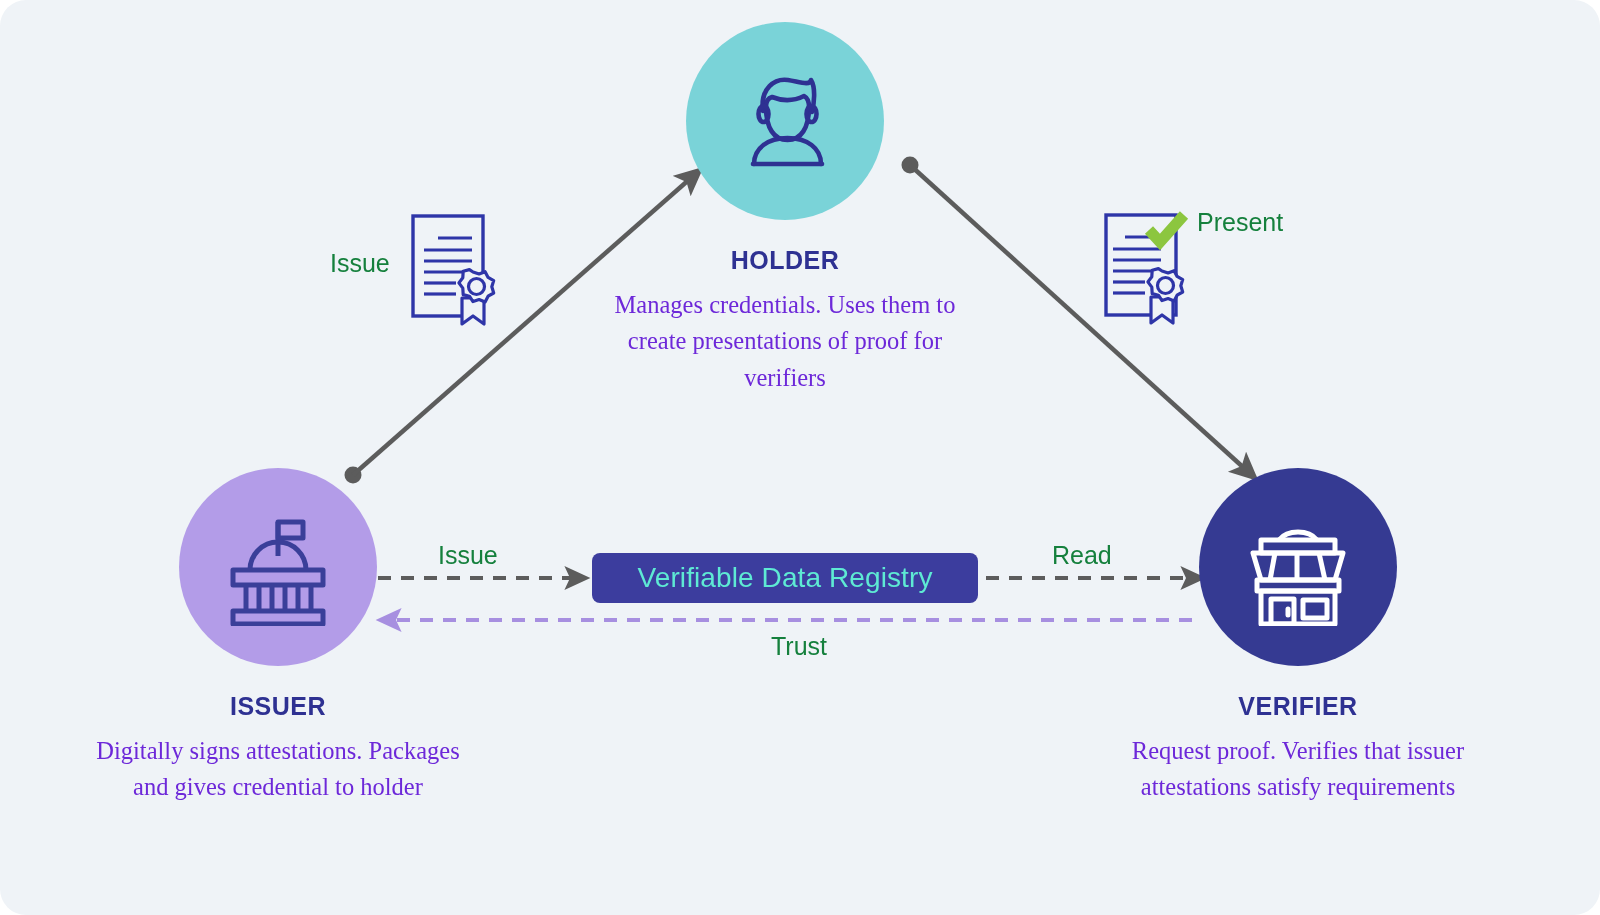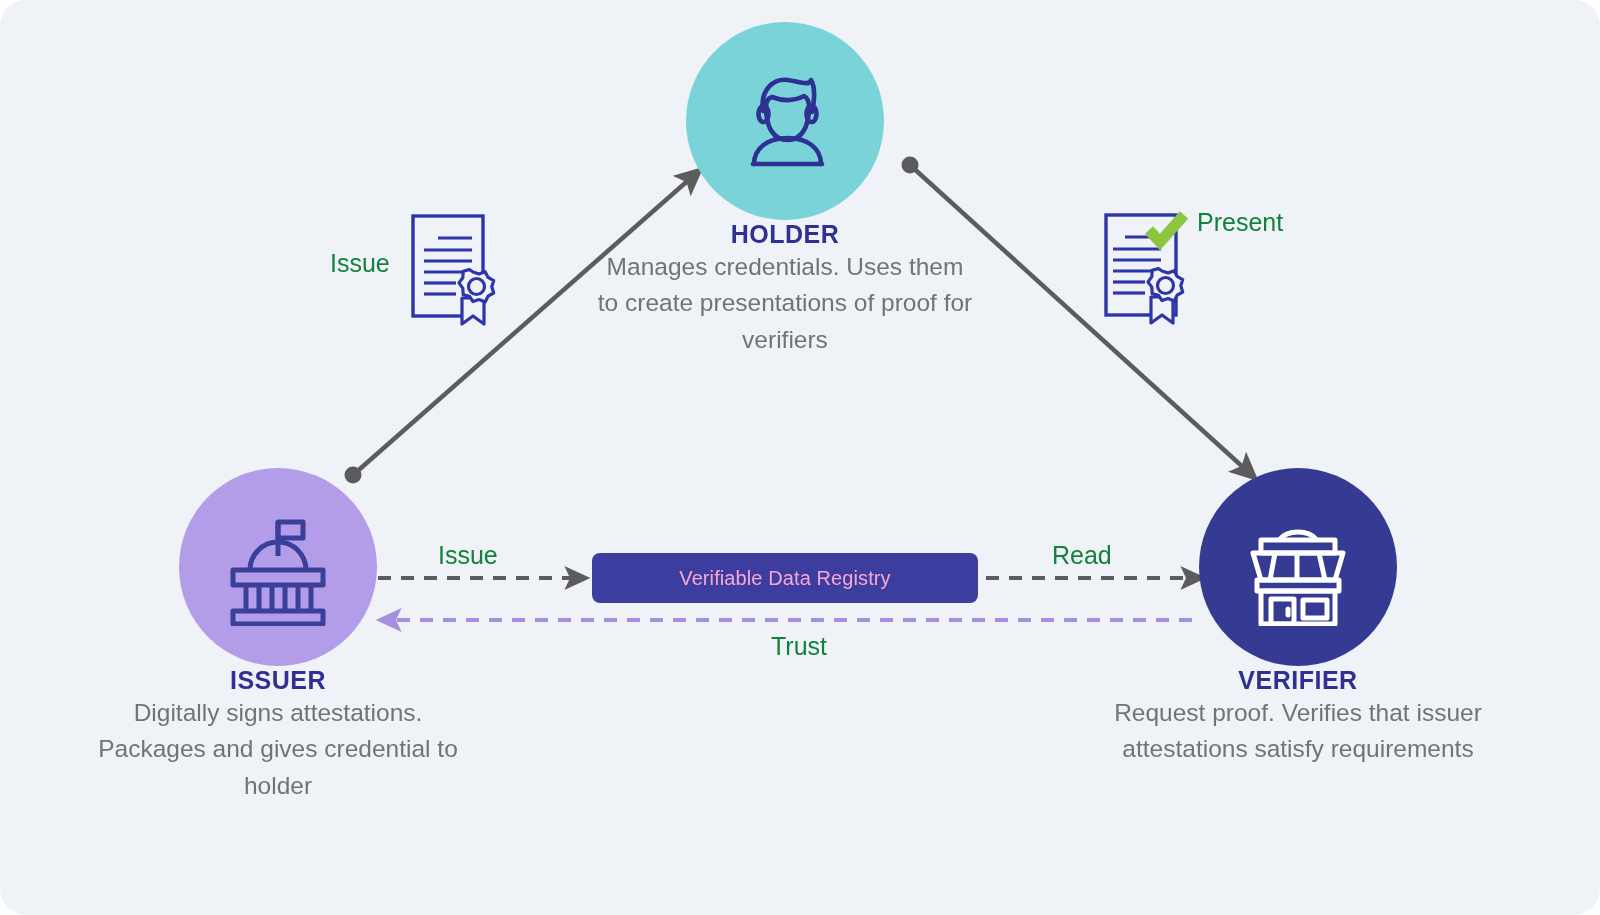--- a/index.html
+++ b/index.html
@@ -37,28 +37,30 @@
     border-radius: 50%;
     display: flex;
     align-items: center;
     justify-content: center;
   }
   .actor-title {
     font-size: 25px;
     font-weight: bold;
     letter-spacing: 0.5px;
     color: #2e3192;
+    margin-top: 26px;
   }
   .actor-desc {
     font-size: 24.5px;
     line-height: 1.48;
-    color: #737373;
+    color: #6d28d9;
     text-align: center;
-    margin-top: 0;
+    margin-top: 12px;
     width: 380px;
+    font-family: Liberation Serif, serif;
   }
 
   #actor-holder  { left: 585px;  top: 22px; }
   #actor-issuer  { left: 78px;   top: 468px; }
   #actor-verifier{ left: 1098px; top: 468px; }
 
   .c-holder   { background: #7ad3d8; }
   .c-issuer   { background: #b39ce8; }
   .c-verifier { background: #353a92; }
 
@@ -69,22 +71,22 @@
     top: 553px;
     width: 386px;
     height: 50px;
     background: #3c3d9e;
     border-radius: 8px;
     display: flex;
     align-items: center;
     justify-content: center;
   }
   #registry-label {
-    color: #f9a8d4;
-    font-size: 20px;
+    color: #5eead4;
+    font-size: 28px;
     letter-spacing: 0.1px;
   }
 
   
   .edge-label {
     position: absolute;
     font-size: 25px;
     color: #15803d;
     white-space: nowrap;
   }

